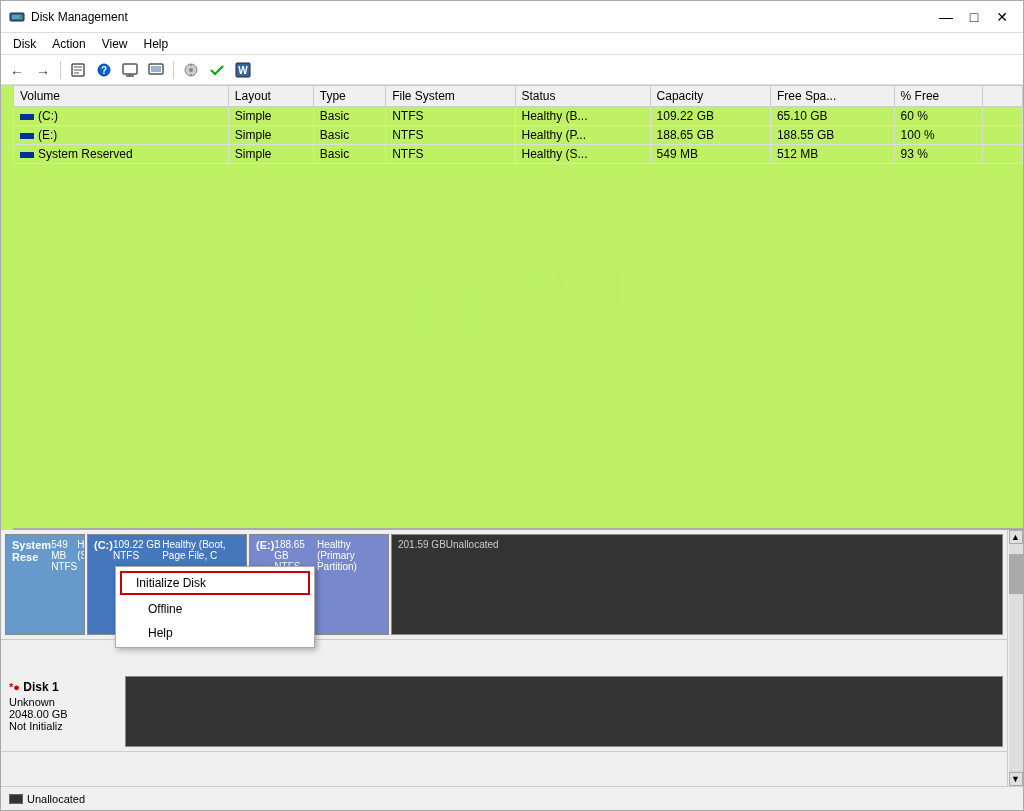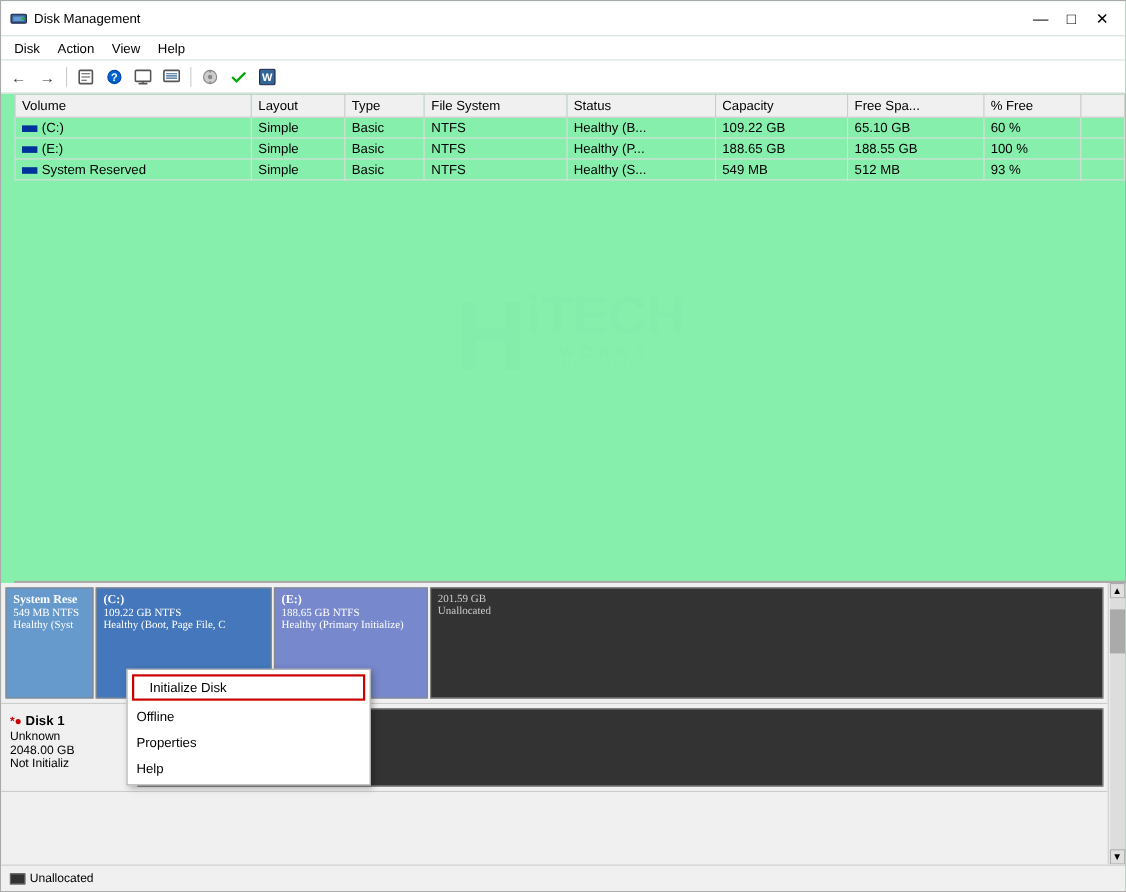--- a/index.html
+++ b/index.html
@@ -1,19 +1,19 @@
 <!DOCTYPE html>
 <html><head>
   <meta charset="utf-8">
   <style>
     * { margin: 0; padding: 0; box-sizing: border-box; }
     body { font-family: 'Segoe UI', Tahoma, sans-serif; font-size: 12px; background: #f0f0f0; width: 1024px; height: 811px; overflow: hidden; }
     
     
-    .window { width: 1024px; height: 811px; background: #86efac; border: 1px solid #aaa; display: flex; flex-direction: column; }
+    .window { width: 1024px; height: 811px; background: #bef264; border: 1px solid #aaa; display: flex; flex-direction: column; }
     
     
     .title-bar { background: #fff; height: 32px; display: flex; align-items: center; padding: 0 8px; border-bottom: 1px solid #ddd; user-select: none; }
     .title-bar-icon { width: 16px; height: 16px; margin-right: 6px; display: flex; align-items: center; justify-content: center; }
     .title-bar-text { flex: 1; font-size: 12px; font-weight: normal; color: #000; }
     .title-bar-buttons { display: flex; gap: 2px; }
     .title-btn { width: 26px; height: 20px; border: none; background: transparent; cursor: pointer; font-size: 14px; display: flex; align-items: center; justify-content: center; color: #000; }
     
     
     .menu-bar { height: 22px; display: flex; align-items: center; padding: 0 4px; border-bottom: 1px solid #ddd; background: #fff; }
@@ -36,40 +36,40 @@
     .watermark { position: absolute; top: 50%; left: 50%; transform: translate(-50%, -50%); opacity: 0.12; text-align: center; pointer-events: none; }
     
     
     .lower-panel { height: 280px; background: #f0f0f0; display: flex; flex-direction: column; overflow: hidden; position: relative; }
     
     .disk-row { display: flex; align-items: stretch; border-bottom: 1px solid #ccc; min-height: 110px; padding: 4px 0; }
     .disk-label { width: 120px; min-width: 120px; padding: 4px 8px; font-size: 11px; color: #000; }
     .disk-label-title { font-weight: bold; font-size: 12px; margin-bottom: 2px; }
     .disk-parts { display: flex; flex: 1; gap: 2px; padding: 0 4px; }
     
-    .part { display: flex; flex-direction: column; justify-content: flex-start; padding: 4px 6px; font-size: 11px; border: 1px solid #888; cursor: pointer; overflow: hidden; min-height: 80px; font-family: Liberation Serif, serif; }
+    .part { display: flex; flex-direction: row; justify-content: flex-start; padding: 4px 6px; font-size: 11px; border: 1px solid #888; cursor: pointer; overflow: hidden; min-height: 80px; }
     .part-name { font-weight: bold; font-size: 11px; margin-bottom: 1px; }
     .part-size { font-size: 10px; }
     .part-status { font-size: 10px; }
     
     .part-system { background: #6699cc; color: #fff; flex: 0 0 80px; }
     .part-c { background: #4477bb; color: #fff; flex: 0 0 160px; }
     .part-e { background: #7788cc; color: #fff; flex: 0 0 140px; }
     .part-unalloc-dark { background: #333; color: #ccc; flex: 1; }
     
     .part-disk1-unalloc { background: #333; color: #ccc; flex: 1; }
     
     .scrollbar-right { width: 16px; background: #f0f0f0; border-left: 1px solid #ccc; display: flex; flex-direction: column; align-items: center; }
     .scroll-arrow { width: 14px; height: 14px; background: #e0e0e0; border: 1px solid #aaa; display: flex; align-items: center; justify-content: center; cursor: pointer; font-size: 9px; }
     .scroll-track { flex: 1; width: 14px; background: #ddd; position: relative; }
     .scroll-thumb { width: 14px; height: 40px; background: #aaa; position: absolute; top: 10px; }
     
     
-    .context-menu { position: absolute; left: 115px; top: 608px; background: #fff; border: 1px solid #aaa; box-shadow: 2px 2px 6px rgba(0,0,0,0.3); z-index: 100; width: 222px; padding: 2px 0; }
-    .ctx-item { padding: 5px 8px; font-size: 12px; cursor: pointer; }
+    .context-menu { position: absolute; left: 115px; top: 566px; background: #fff; border: 1px solid #aaa; box-shadow: 2px 2px 6px rgba(0,0,0,0.3); z-index: 100; width: 200px; padding: 2px 0; }
+    .ctx-item { padding: 5px 32px; font-size: 12px; cursor: pointer; }
     .ctx-item.highlighted { border: 2px solid #cc0000; padding: 3px 14px; margin: 2px 4px; }
     
     
     .legend-bar { height: 24px; background: #f0f0f0; border-top: 1px solid #ccc; display: flex; align-items: center; padding: 0 8px; gap: 12px; font-size: 11px; }
     .legend-item { display: flex; align-items: center; gap: 4px; }
     .legend-color { width: 14px; height: 10px; border: 1px solid #666; }
   </style>
 </head>
 <body>
 
@@ -229,30 +229,30 @@
               <div class="part-status">Healthy (Syst</div>
             </div>
             <div class="part part-c">
               <div class="part-name">(C:)</div>
               <div class="part-size">109.22 GB NTFS</div>
               <div class="part-status">Healthy (Boot, Page File, C</div>
             </div>
             <div class="part part-e">
               <div class="part-name">(E:)</div>
               <div class="part-size">188.65 GB NTFS</div>
-              <div class="part-status">Healthy (Primary Initialize)</div>
+              <div class="part-status">Healthy (Primary Partition)</div>
             </div>
             <div class="part part-unalloc-dark">
               <div class="part-size">201.59 GB</div>
               <div class="part-status">Unallocated</div>
             </div>
           </div>
         </div>
 
-        <div class="disk-row" style="min-height:80px;">
+        <div class="disk-row" style="min-height:80px;margin-top:32px;">
           <div class="disk-label">
             <div class="disk-label-title">
               <span style="color:#cc0000; font-size:11px;">*●</span> Disk 1
             </div>
             <div>Unknown</div>
             <div>2048.00 GB</div>
             <div>Not Initializ</div>
           </div>
           <div class="disk-parts">
             <div class="part part-disk1-unalloc" style="min-height:60px;">
@@ -274,16 +274,15 @@
       <div class="legend-item">
         <div class="legend-color" style="background:#333;"></div>
         <span>Unallocated</span>
       </div>
     </div>
   </div>
 
   <div class="context-menu">
     <div class="ctx-item highlighted">Initialize Disk</div>
     <div class="ctx-item">Offline</div>
-    <div class="ctx-item">Properties</div>
     <div class="ctx-item">Help</div>
   </div>
 </div>
 
 </body></html>

